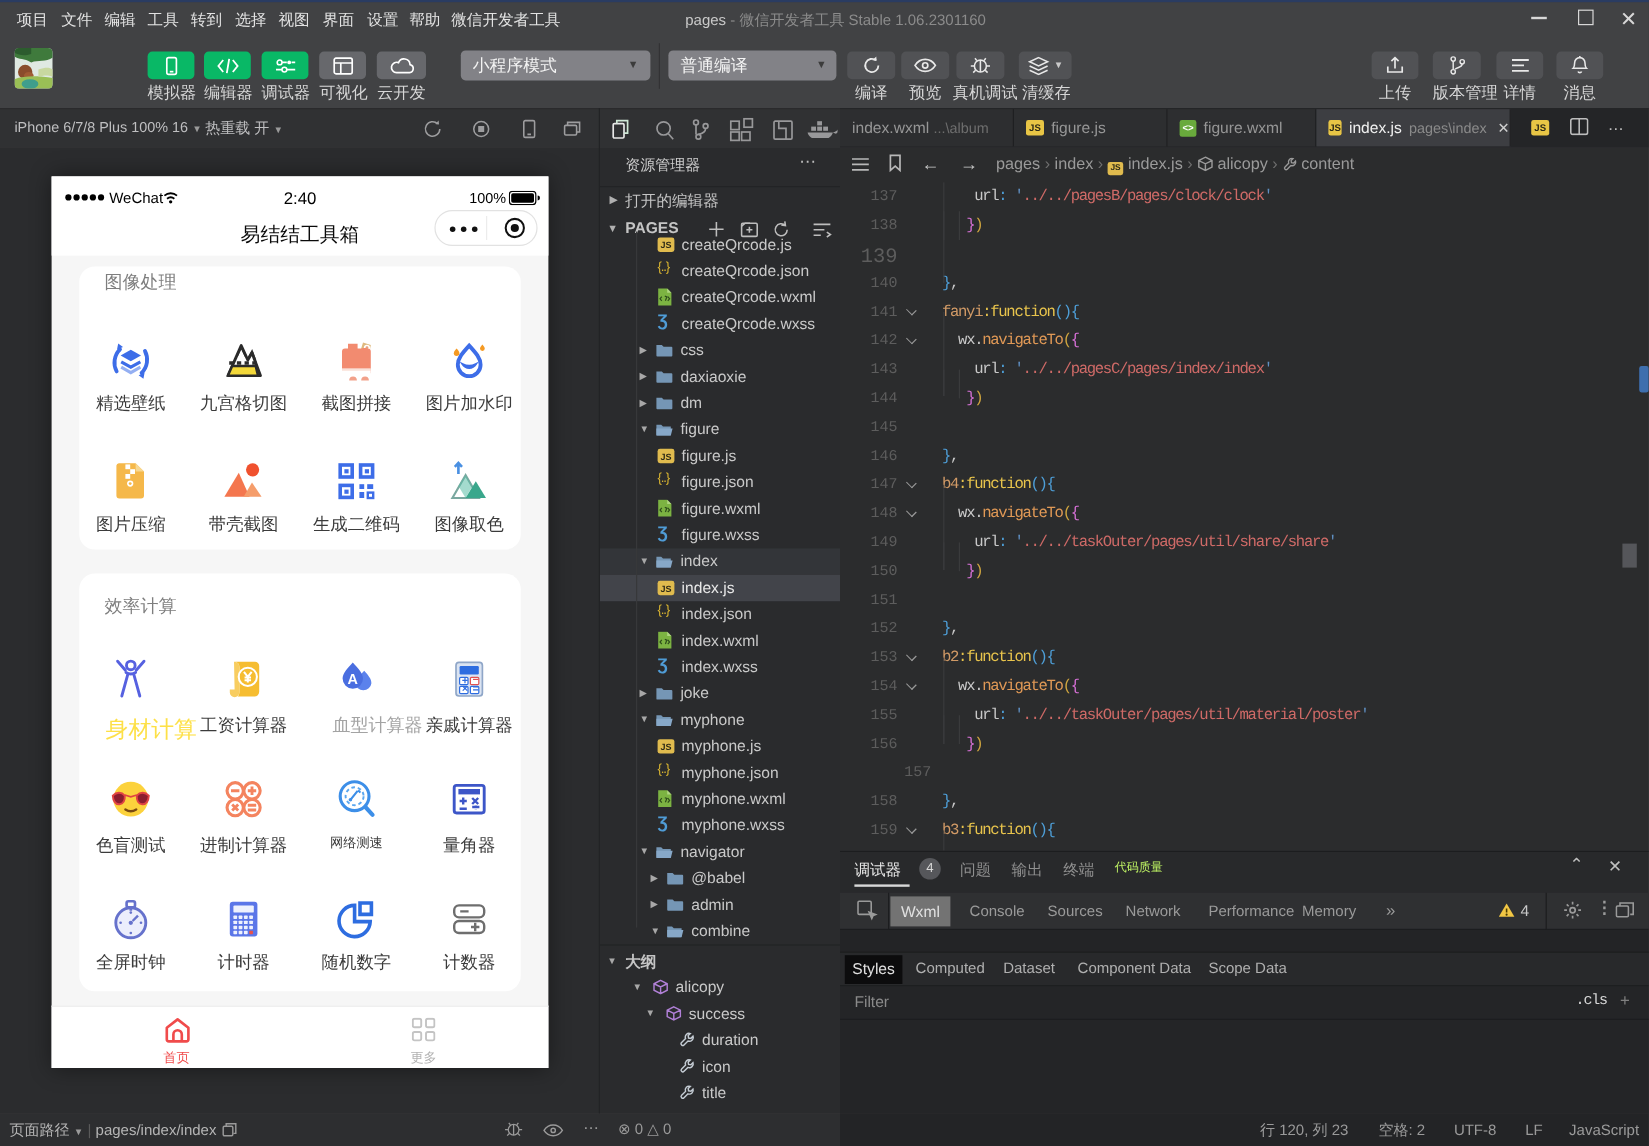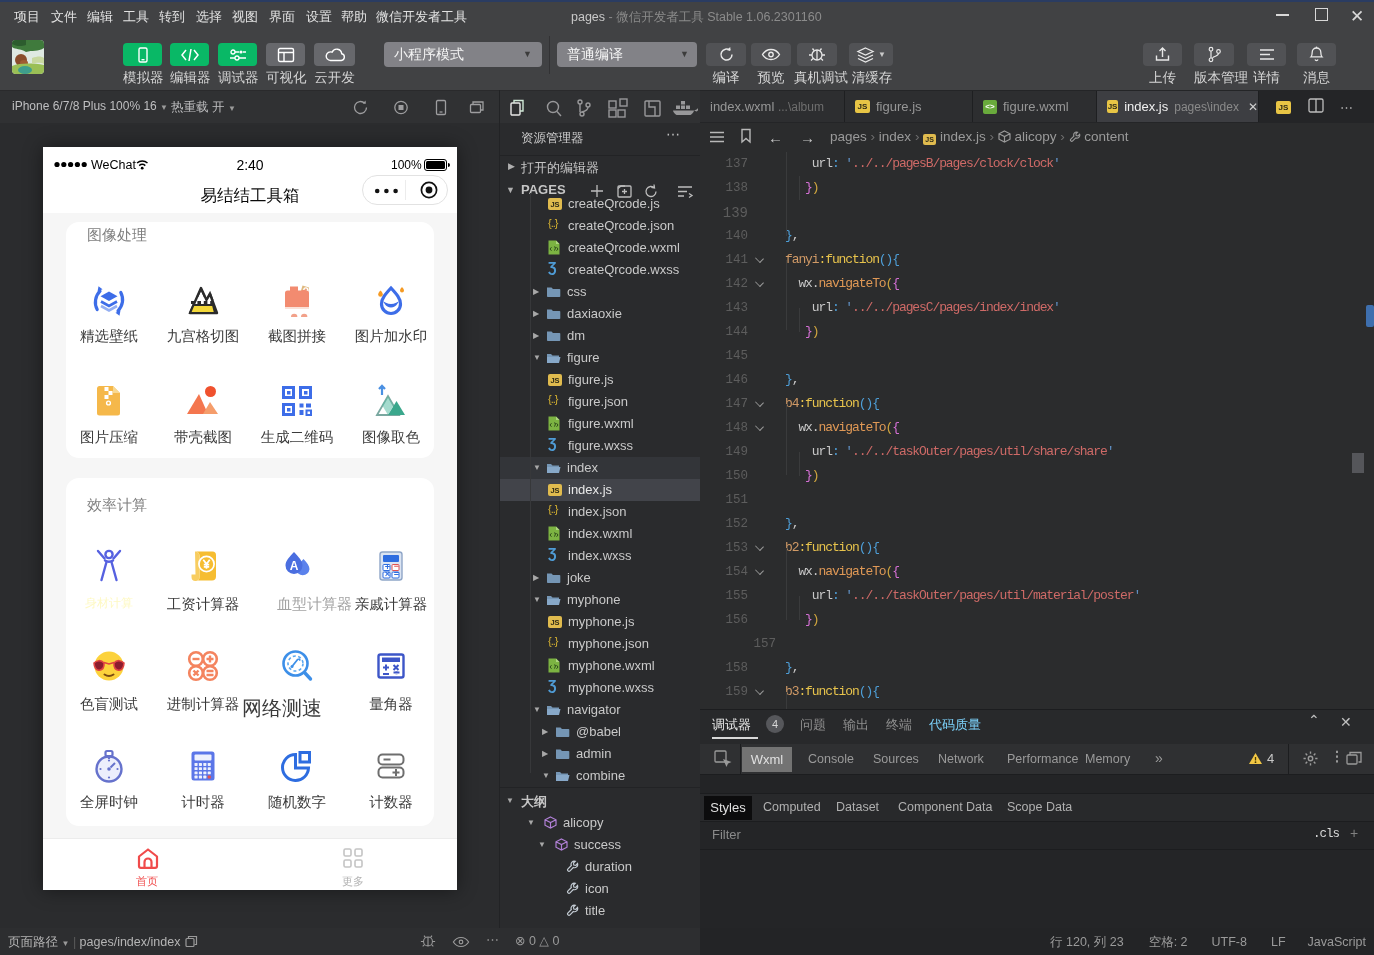--- a/index.html
+++ b/index.html
@@ -377,21 +377,21 @@
 <div class="abs" style="left:89px;top:546px;width:40px;height:40px">
       <svg width="40" height="40" viewBox="0 0 40 40">
         <g fill="none" stroke="#5661e0" stroke-width="2.4" stroke-linecap="round">
           <circle cx="20" cy="8.5" r="3.6"></circle>
           <path d="M9 5l6.5 7.5M31 5l-6.5 7.5"></path>
           <path d="M16 14.5c2.6 1.6 5.4 1.6 8 0"></path>
           <path d="M17.5 16l-5 18M22.5 16l5 18"></path>
         </g>
       </svg>
     </div>
-    <div class="abs" style="left:54px;top:595px;width:110px;text-align:center;font-size:12px;color:#fef9c3;white-space:nowrap">身材计算</div>
+    <div class="abs" style="left:54px;top:595px;width:110px;text-align:right;font-size:19px;color:#fde047;white-space:nowrap">身材计算</div>
 <div class="abs" style="left:183px;top:546px;width:40px;height:40px">
       <svg width="40" height="40" viewBox="0 0 40 40">
         <path d="M12 5.5h17.5a3.5 3.5 0 0 1 3.5 3.5v21.5a4 4 0 0 1-4 4H15a4.5 4.5 0 0 0 1.5-3.5V10c0-2.6-1.6-4.5-4.5-4.5z" fill="#f6bd31"></path>
         <path d="M12 5.5c2.9 0 4.5 1.9 4.5 4.5v21a4 4 0 0 1-4 4 4 4 0 0 1-4-4v-2.5h4z" fill="#f8cd60"></path>
         <circle cx="23.5" cy="18" r="7.6" fill="none" stroke="#fff" stroke-width="1.7"></circle>
         <g stroke="#fff" stroke-width="1.7" fill="none">
           <path d="M20.3 13.8l3.2 4.2 3.2-4.2M23.5 18V22.8M20.8 18.6h5.4M20.8 20.9h5.4"></path>
         </g>
       </svg>
     </div>
@@ -450,21 +450,21 @@
     <div class="abs" style="left:148px;top:695px;width:110px;text-align:center;font-size:14.5px;color:#3b3b3b;white-space:nowrap">进制计算器</div>
 <div class="abs" style="left:277px;top:646px;width:40px;height:40px">
       <svg width="40" height="40" viewBox="0 0 40 40">
         <circle cx="18.5" cy="17.5" r="12" fill="none" stroke="#3d8fe8" stroke-width="2.6"></circle>
         <circle cx="18.5" cy="17.5" r="7.5" fill="none" stroke="#5aa7f0" stroke-width="1.6" stroke-dasharray="3 2.4"></circle>
         <path d="M15 20.5l6-7.5M21.5 12.5l1.8 2" stroke="#3d8fe8" stroke-width="1.8" fill="none"></path>
         <circle cx="15" cy="20.5" r="1.5" fill="#3d8fe8"></circle>
         <path d="M27.5 26.5l6 6.5" stroke="#3d8fe8" stroke-width="3.4" stroke-linecap="round"></path>
       </svg>
     </div>
-    <div class="abs" style="left:242px;top:695px;width:110px;text-align:left;font-size:20px;color:#3b3b3b;white-space:nowrap">网络测速</div>
+    <div class="abs" style="left:242px;top:695px;width:110px;text-align:center;font-size:11px;color:#3b3b3b;white-space:nowrap">网络测速</div>
 <div class="abs" style="left:371px;top:646px;width:40px;height:40px">
       <svg width="40" height="40" viewBox="0 0 40 40">
         <rect x="7.5" y="8.5" width="25" height="23" rx="2" fill="none" stroke="#3d56c8" stroke-width="2.4"></rect>
         <rect x="11" y="11.5" width="18" height="4.5" fill="#3d56c8"></rect>
         <g stroke="#3d56c8" stroke-width="2" fill="none">
           <path d="M12 21.5h6M15 18.5v6"></path>
           <path d="M22.5 19l5 5M27.5 19l-5 5"></path>
           <path d="M12 28h6"></path>
           <path d="M22.5 26.5h6M25.5 25v.2M25.5 28.3v.2"></path>
         </g>
@@ -761,21 +761,21 @@
         </svg></span> <span style="color:#9a9a9a">content</span></div>
 <div class="abs" style="left:700px;top:152px;width:660px;height:24px">
       <span style="position:absolute;right:612px;top:5px;font-size:12.5px;color:#5d5d5d;font-family:'Liberation Mono',monospace">137</span>
       <span class="mono" style="position:absolute;left:85px;top:4px;font-size:13px;letter-spacing:-1.1px;white-space:pre"><span style="color:#c8c8c8">    </span><span style="color:#c8c8c8">url</span><span style="color:#4e9fd8">:</span><span style="color:#c8c8c8"> </span><span style="color:#5f8fc2">'</span><span style="color:#cf6a67">../../pagesB/pages/clock/clock</span><span style="color:#5f8fc2">'</span></span>
     </div>
 <div class="abs" style="left:700px;top:176px;width:660px;height:24px">
       <span style="position:absolute;right:612px;top:5px;font-size:12.5px;color:#5d5d5d;font-family:'Liberation Mono',monospace">138</span>
       <span class="mono" style="position:absolute;left:85px;top:4px;font-size:13px;letter-spacing:-1.1px;white-space:pre"><span style="color:#c8c8c8">   </span><span style="color:#d670d6">}</span><span style="color:#cfa53f">)</span></span>
     </div>
 <div class="abs" style="left:700px;top:200px;width:660px;height:24px">
-      <span style="position:absolute;right:612px;top:5px;font-size:14px;color:#5d5d5d;font-family:'Liberation Mono',monospace">139</span>
+      <span style="position:absolute;right:612px;top:5px;font-size:17px;color:#5d5d5d;font-family:'Liberation Mono',monospace">139</span>
       <span class="mono" style="position:absolute;left:85px;top:4px;font-size:13px;letter-spacing:-1.1px;white-space:pre"></span>
     </div>
 <div class="abs" style="left:700px;top:224px;width:660px;height:24px">
       <span style="position:absolute;right:612px;top:5px;font-size:12.5px;color:#5d5d5d;font-family:'Liberation Mono',monospace">140</span>
       <span class="mono" style="position:absolute;left:85px;top:4px;font-size:13px;letter-spacing:-1.1px;white-space:pre"><span style="color:#4e9fd8">}</span><span style="color:#c8c8c8">,</span></span>
     </div>
 <div class="abs" style="left:700px;top:248px;width:660px;height:24px">
       <span style="position:absolute;right:612px;top:5px;font-size:12.5px;color:#5d5d5d;font-family:'Liberation Mono',monospace">141</span>
       <span style="position:absolute;left:56px;top:7px;width:7px;height:7px;border-right:1.6px solid #9a9a9a;border-bottom:1.6px solid #9a9a9a;transform:rotate(45deg) scale(1,.8)"></span>
       <span class="mono" style="position:absolute;left:85px;top:4px;font-size:13px;letter-spacing:-1.1px;white-space:pre"><span style="color:#d19a66">fanyi</span><span style="color:#e8c44c">:</span><span style="color:#e8c44c">function</span><span style="color:#4e9fd8">(</span><span style="color:#4e9fd8">)</span><span style="color:#4e9fd8">{</span></span>
@@ -878,21 +878,21 @@
 <div class="abs" style="left:799px;top:596px;width:1px;height:24px;background:#3a3b3c"></div>
 <div class="abs" style="left:1352px;top:453px;width:12px;height:20px;background:#55565a"></div>
 <div class="abs" style="left:1366px;top:305px;width:8px;height:22px;background:#3e6fae;border-radius:2px"></div>
 <div class="abs" style="left:700px;top:709px;width:674px;height:219px;background:#28292b;border-top:1px solid #1c1d1f"></div>
 <div class="abs" style="left:712px;top:716px;font-size:13px;color:#e8e8e8">调试器</div>
 <div class="abs" style="left:712px;top:737px;width:46px;height:2px;background:#d8d8d8"></div>
 <div class="abs" style="left:766px;top:715px;width:18px;height:18px;background:#56575b;border-radius:9px;color:#d8d8d8;font-size:11px;text-align:center;line-height:18px">4</div>
 <div class="abs" style="left:800px;top:716px;font-size:13px;color:#8f8f8f">问题</div>
 <div class="abs" style="left:843px;top:716px;font-size:13px;color:#8f8f8f">输出</div>
 <div class="abs" style="left:886px;top:716px;font-size:13px;color:#8f8f8f">终端</div>
-<div class="abs" style="left:929px;top:716px;font-size:13px;color:#7dd3fc">代码质量</div>
+<div class="abs" style="left:929px;top:716px;font-size:10px;color:#bef264">代码质量</div>
 <div class="abs" style="left:1308px;top:712px;font-size:14px;color:#c0c0c0">⌃</div>
 <div class="abs" style="left:1340px;top:714px;font-size:14px;color:#c0c0c0">✕</div>
 <div class="abs" style="left:700px;top:744px;width:674px;height:31px;background:#2f3032;border-bottom:1px solid #1c1d1f"></div>
 <div class="abs" style="left:714px;top:750px">
       <svg width="18" height="18" viewBox="0 0 18 18">
         <rect x="1" y="1" width="11" height="11" rx="1" fill="none" stroke="#9a9a9a" stroke-width="1.3"></rect>
         <path d="M9 9l3.5 8 1.5-3.5L17.5 12z" fill="#9a9a9a"></path>
       </svg>
     </div>
 <div class="abs" style="left:740px;top:744px;width:1px;height:31px;background:#1c1d1f"></div>

